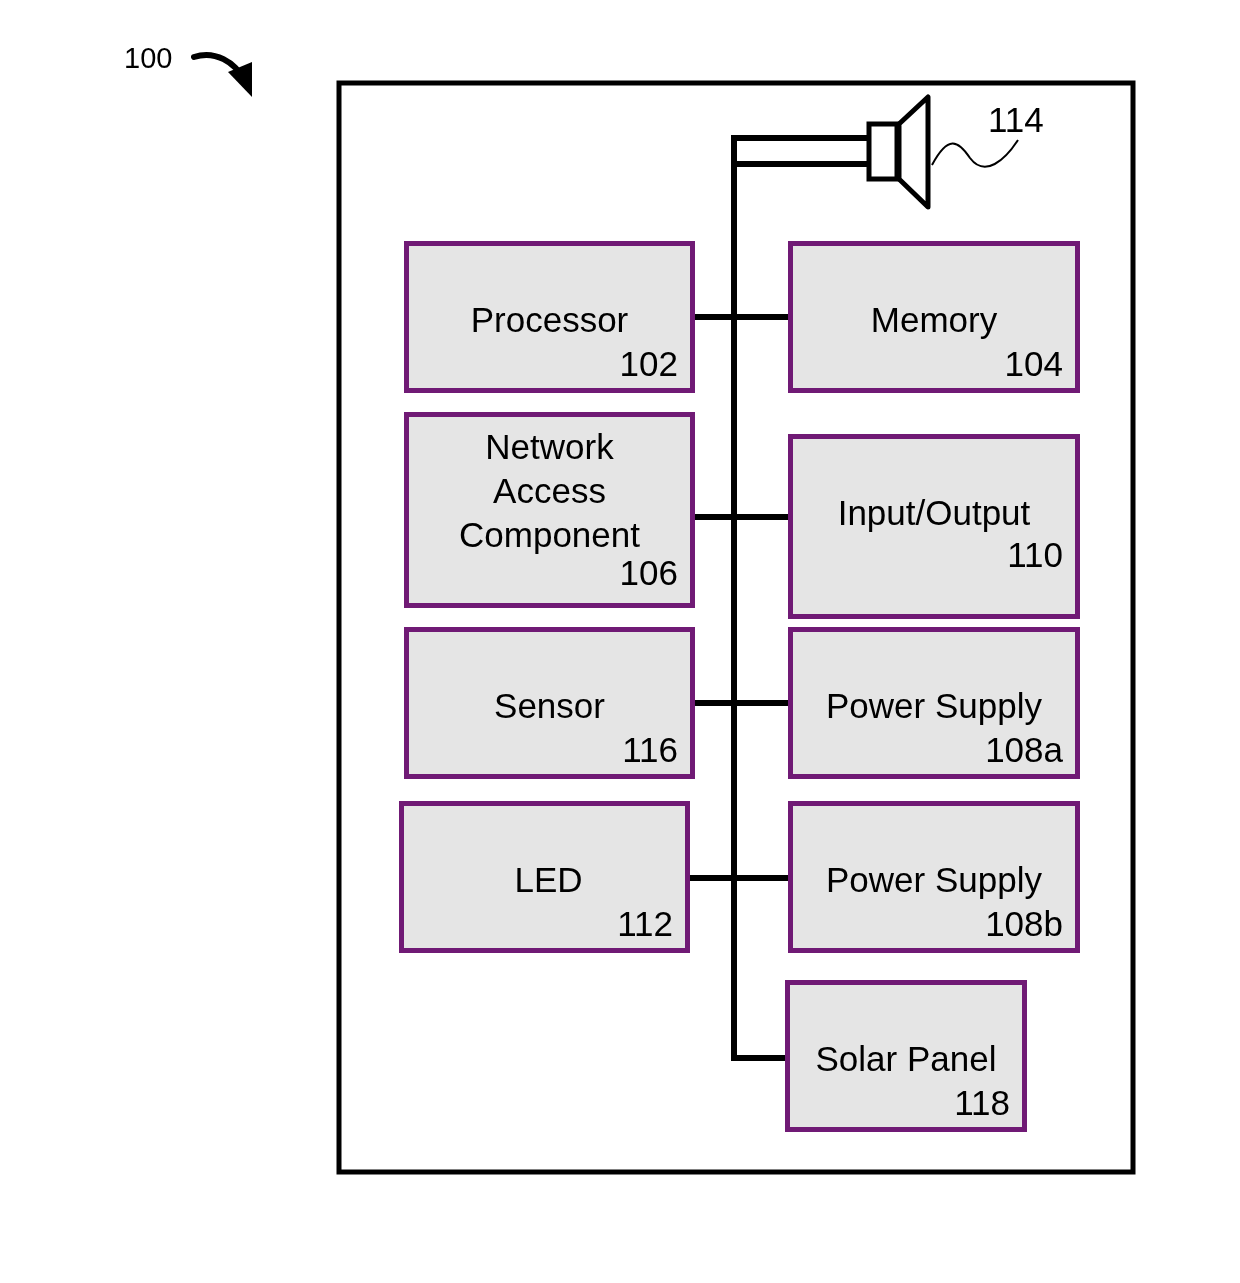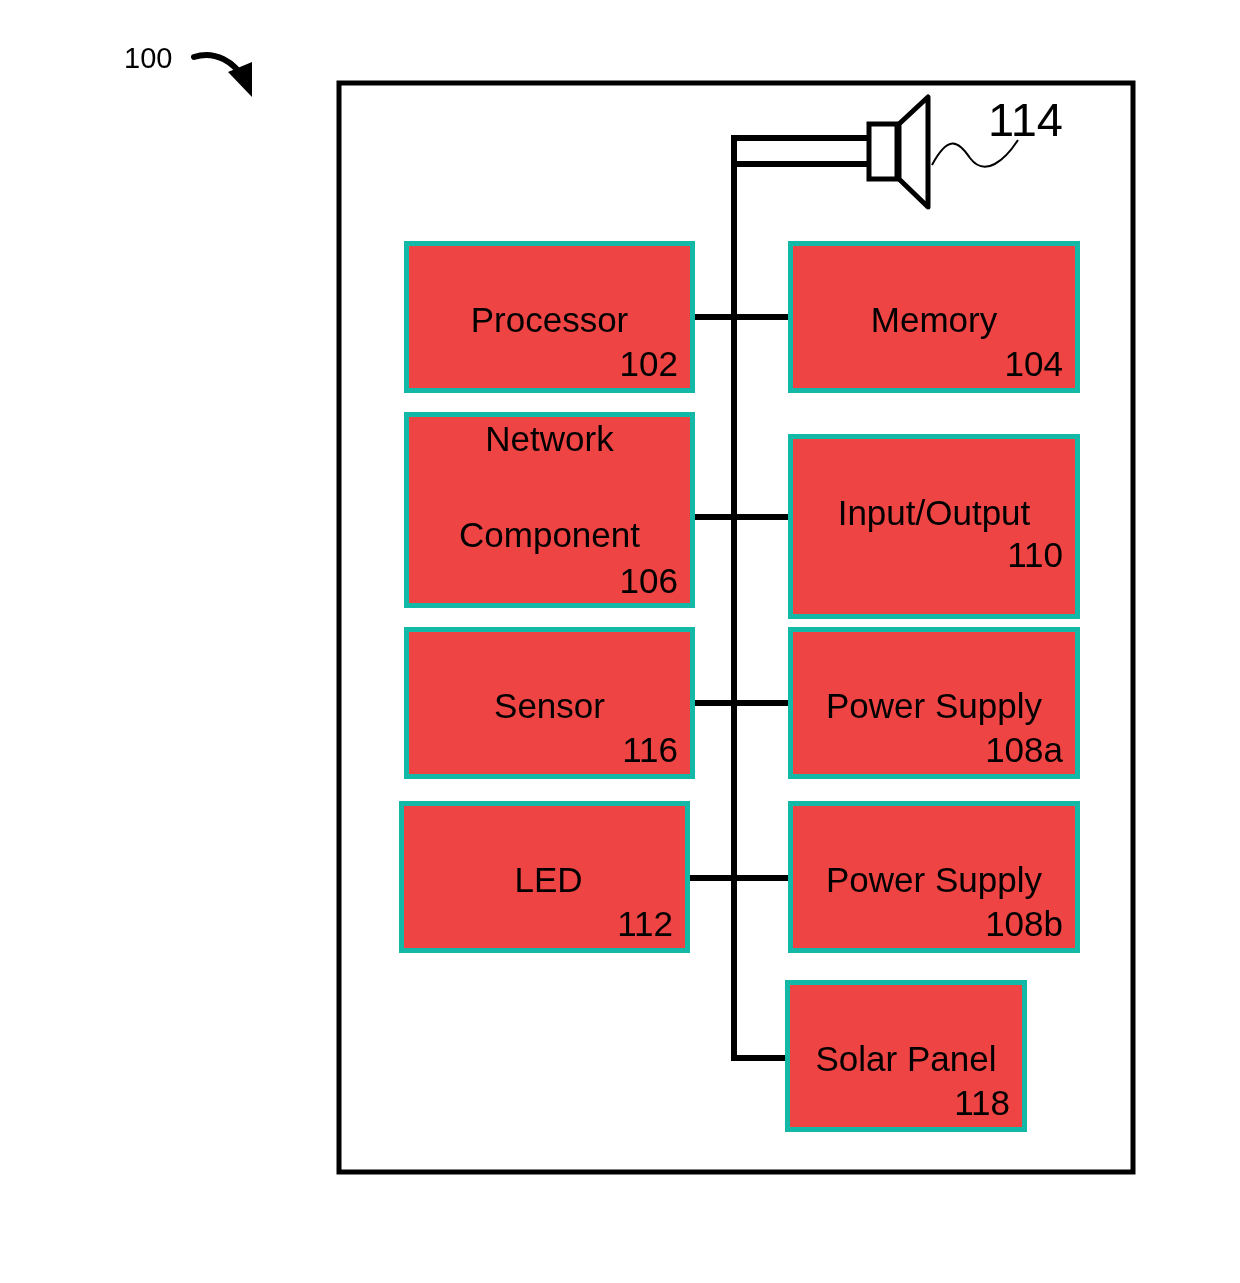--- a/index.html
+++ b/index.html
@@ -1,24 +1,24 @@
 <!DOCTYPE html>
 <html><head>
 <meta charset="utf-8">
 <style>
   html, body { margin:0; padding:0; background:#ffffff; }
   body { width:1240px; height:1283px; position:relative; overflow:hidden;
          font-family:"Liberation Sans", sans-serif; color:#000; }
   .abs { position:absolute; }
-  .box { position:absolute; border:5px solid #14b8a6; box-sizing:border-box; background:#ef4444; }
+  .box { position:absolute; border:5px solid #701a75; box-sizing:border-box; background:#e5e5e5; }
   .box .title { position:absolute; left:0; right:0; text-align:center; font-size:35px; line-height:44px; }
   .box .ref { position:absolute; right:12px; font-size:35px; line-height:40px; text-underline-offset:3px; }
   .wire { position:absolute; background:#000; }
   #fig-label { left:124px; top:38px; font-size:29px; line-height:40px; }
-  #speaker-ref { left:988px; top:100px; font-size:47px; line-height:40px; }
+  #speaker-ref { left:988px; top:100px; font-size:35px; line-height:40px; }
   svg { position:absolute; left:0; top:0; }
 </style>
 </head>
 <body>
 
 <div id="fig-label" class="abs">100</div>
 
 <svg width="1240" height="1283">
 
   <path d="M194 57 C 215 50, 235 62, 244 80" fill="none" stroke="#000" stroke-width="6" stroke-linecap="round"></path>
@@ -49,23 +49,24 @@
   <div class="title" style="top:52px;">Processor</div>
   <div class="ref" style="top:98px;">102</div>
 </div>
 
 <div class="box" style="left:788px; top:241px; width:292px; height:152px;">
   <div class="title" style="top:52px;">Memory</div>
   <div class="ref" style="top:98px;">104</div>
 </div>
 
 <div class="box" style="left:404px; top:412px; width:291px; height:196px;">
-  <div class="title" style="top:0;">Network</div>
+  <div class="title" style="top:8px;">Network</div>
+  <div class="title" style="top:52px;">Access</div>
   <div class="title" style="top:96px;">Component</div>
-  <div class="ref" style="top:144px;">106</div>
+  <div class="ref" style="top:136px;">106</div>
 </div>
 
 <div class="box" style="left:788px; top:434px; width:292px; height:185px;">
   <div class="title" style="top:52px;">Input/Output</div>
   <div class="ref" style="top:96px;">110</div>
 </div>
 
 <div class="box" style="left:404px; top:627px; width:291px; height:152px;">
   <div class="title" style="top:52px;">Sensor</div>
   <div class="ref" style="top:98px;">116</div>

